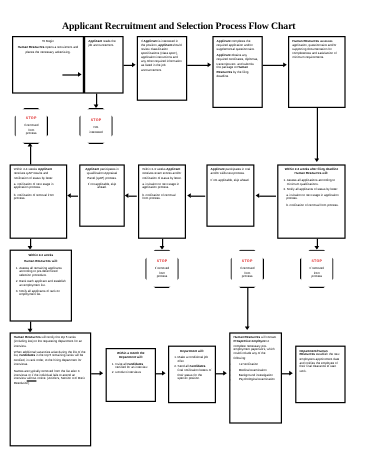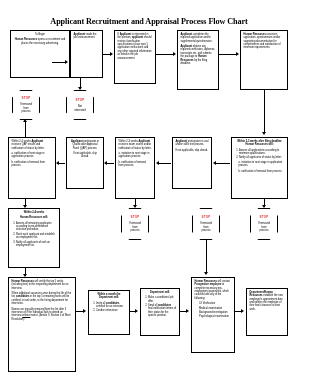--- a/index.html
+++ b/index.html
@@ -82,21 +82,21 @@
   .arw-r{border-top:2px solid transparent;border-bottom:2px solid transparent;border-left:3px solid #000;}
   .arw-l{border-top:2px solid transparent;border-bottom:2px solid transparent;border-right:3px solid #000;}
   .arw-d{border-left:2px solid transparent;border-right:2px solid transparent;border-top:3px solid #000;}
   .arw-u{border-left:2px solid transparent;border-right:2px solid transparent;border-bottom:3px solid #000;}
 </style>
 </head>
 <body>
 
 <div id="chart">
 
-  <div class="title">Applicant Recruitment and Appraisal Process Flow Chart</div>
+  <div class="title">Applicant Recruitment and Selection Process Flow Chart</div>
 
   <div class="node ctr" style="left:10px;top:30px;width:60px;height:48px;">
     <p><span>To Begin</span></p>
     <p><b>Human Resources</b><span> opens a recruitment and places the necessary advertising.</span></p>
   </div>
 
   <div class="node" style="left:70px;top:30px;width:33px;height:48px;">
     <p><b>Applicant</b><span> reads the job announcement.</span></p>
   </div>
 

